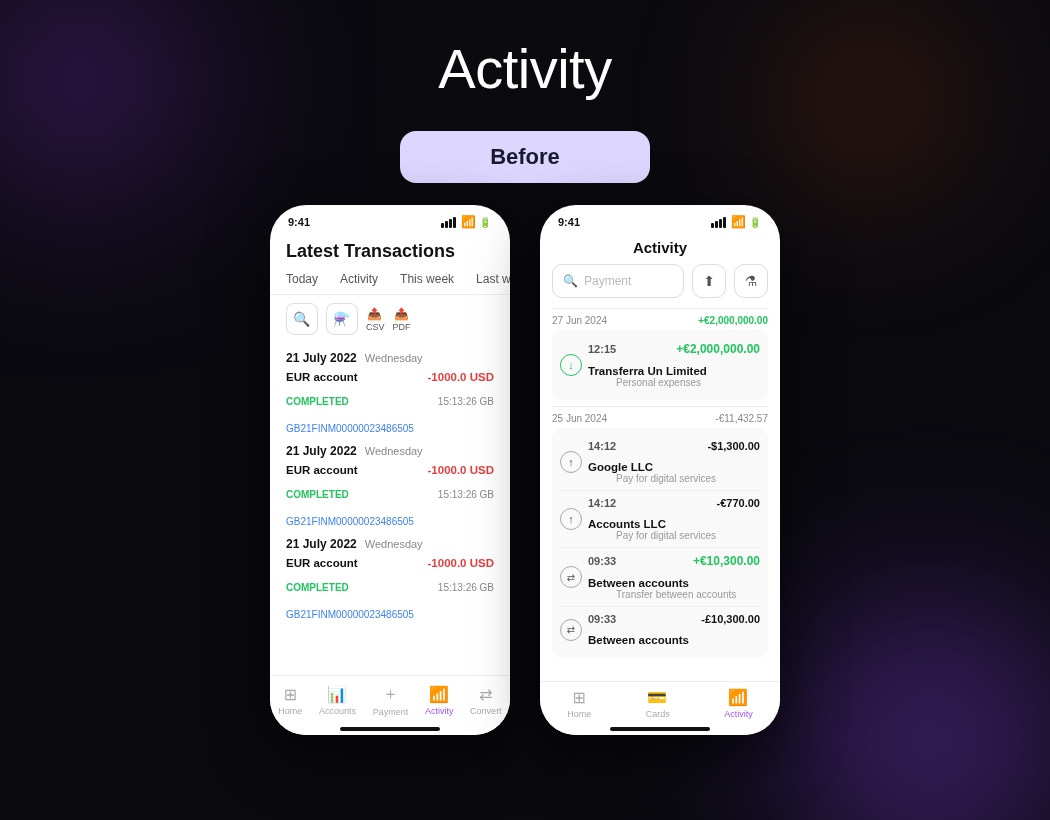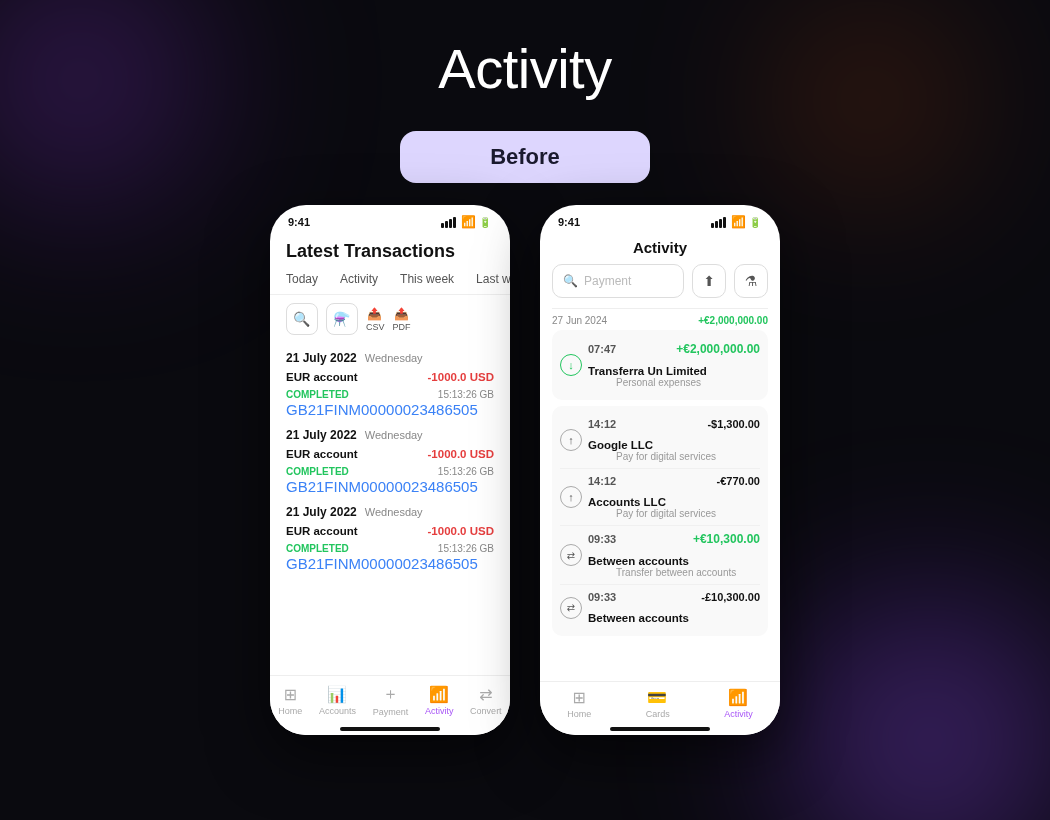--- a/index.html
+++ b/index.html
@@ -192,26 +192,26 @@
       justify-content: space-between;
       font-size: 11.5px;
       font-weight: 600;
       color: #111;
     }
     .txn-amount-neg { color: #e53e3e; }
     .txn-row2 {
       display: flex;
       justify-content: space-between;
       font-size: 10px;
-      margin-top: 6px;
+      margin-top: 13px;
       align-items: center;
     }
     .txn-status { color: #22c55e; font-weight: 600; }
     .txn-time   { color: #888; }
-    .txn-iban   { font-size: 15px; color: #3b82f6; margin-top: 1px; }
+    .txn-iban   { font-size: 10px; color: #3b82f6; margin-top: 16px; }
 
     
     .bottom-nav {
       display: flex;
       justify-content: space-around;
       align-items: center;
       padding: 8px 0 12px;
       border-top: 1px solid #eee;
       flex-shrink: 0;
       background: #fff;
@@ -510,30 +510,34 @@
       <div class="section-header">
         <span>27 Jun 2024</span>
         <span class="section-amount-pos">+€2,000,000.00</span>
       </div>
       <div style="background:#f9f9f9; border-radius:10px; padding:6px 8px; margin-bottom:6px;">
         <div class="after-txn" style="border-bottom:none;">
           <div class="txn-icon-row">
             <div class="txn-circle green">↓</div>
             <div style="flex:1">
               <div class="after-txn-header">
-                <span class="after-txn-time">07:47</span>
+                <span class="after-txn-time">12:15</span>
                 <span class="after-txn-amount-pos">+€2,000,000.00</span>
               </div>
               <div class="after-txn-name">Transferra Un Limited</div>
               <div class="after-txn-sub">Personal expenses</div>
             </div>
           </div>
         </div>
       </div>
 
+      <div class="section-header">
+        <span>25 Jun 2024</span>
+        <span class="section-amount-neg">-€11,432.57</span>
+      </div>
       <div style="background:#f9f9f9; border-radius:10px; padding:6px 8px;">
         <div class="after-txn">
           <div class="txn-icon-row">
             <div class="txn-circle up">↑</div>
             <div style="flex:1">
               <div class="after-txn-header">
                 <span class="after-txn-time">14:12</span>
                 <span class="after-txn-amount-neg">-$1,300.00</span>
               </div>
               <div class="after-txn-name">Google LLC</div>

